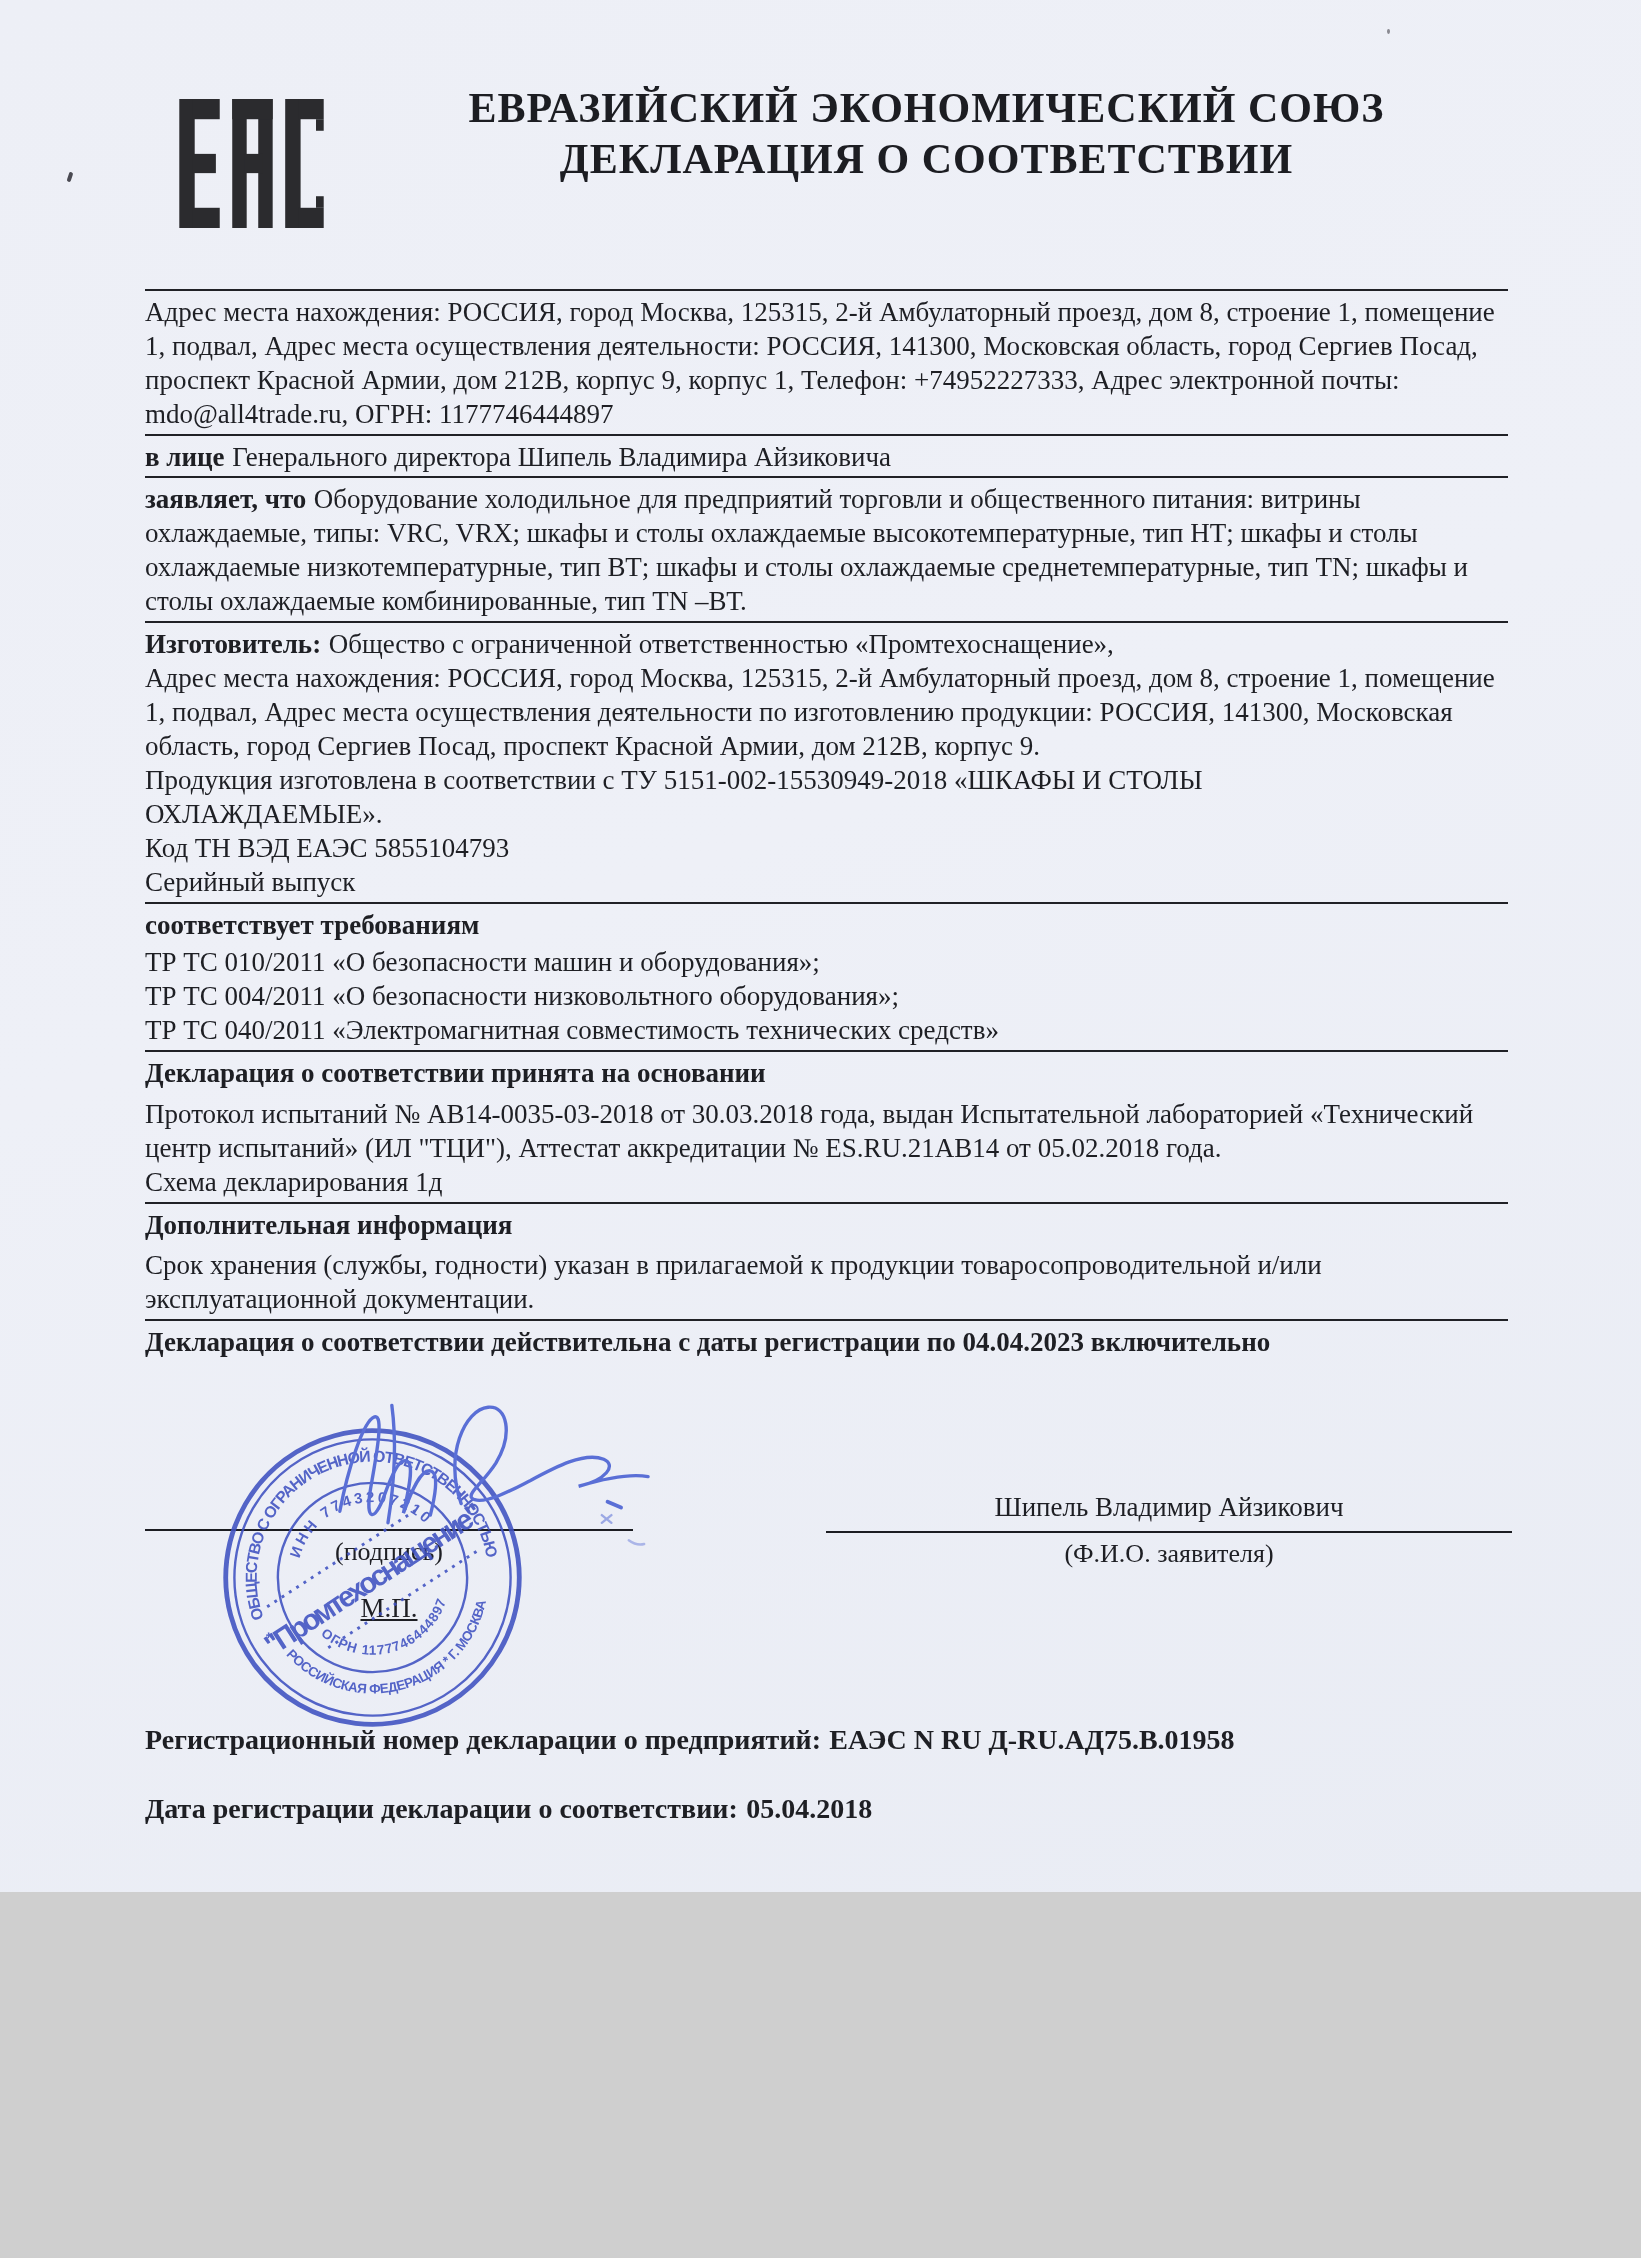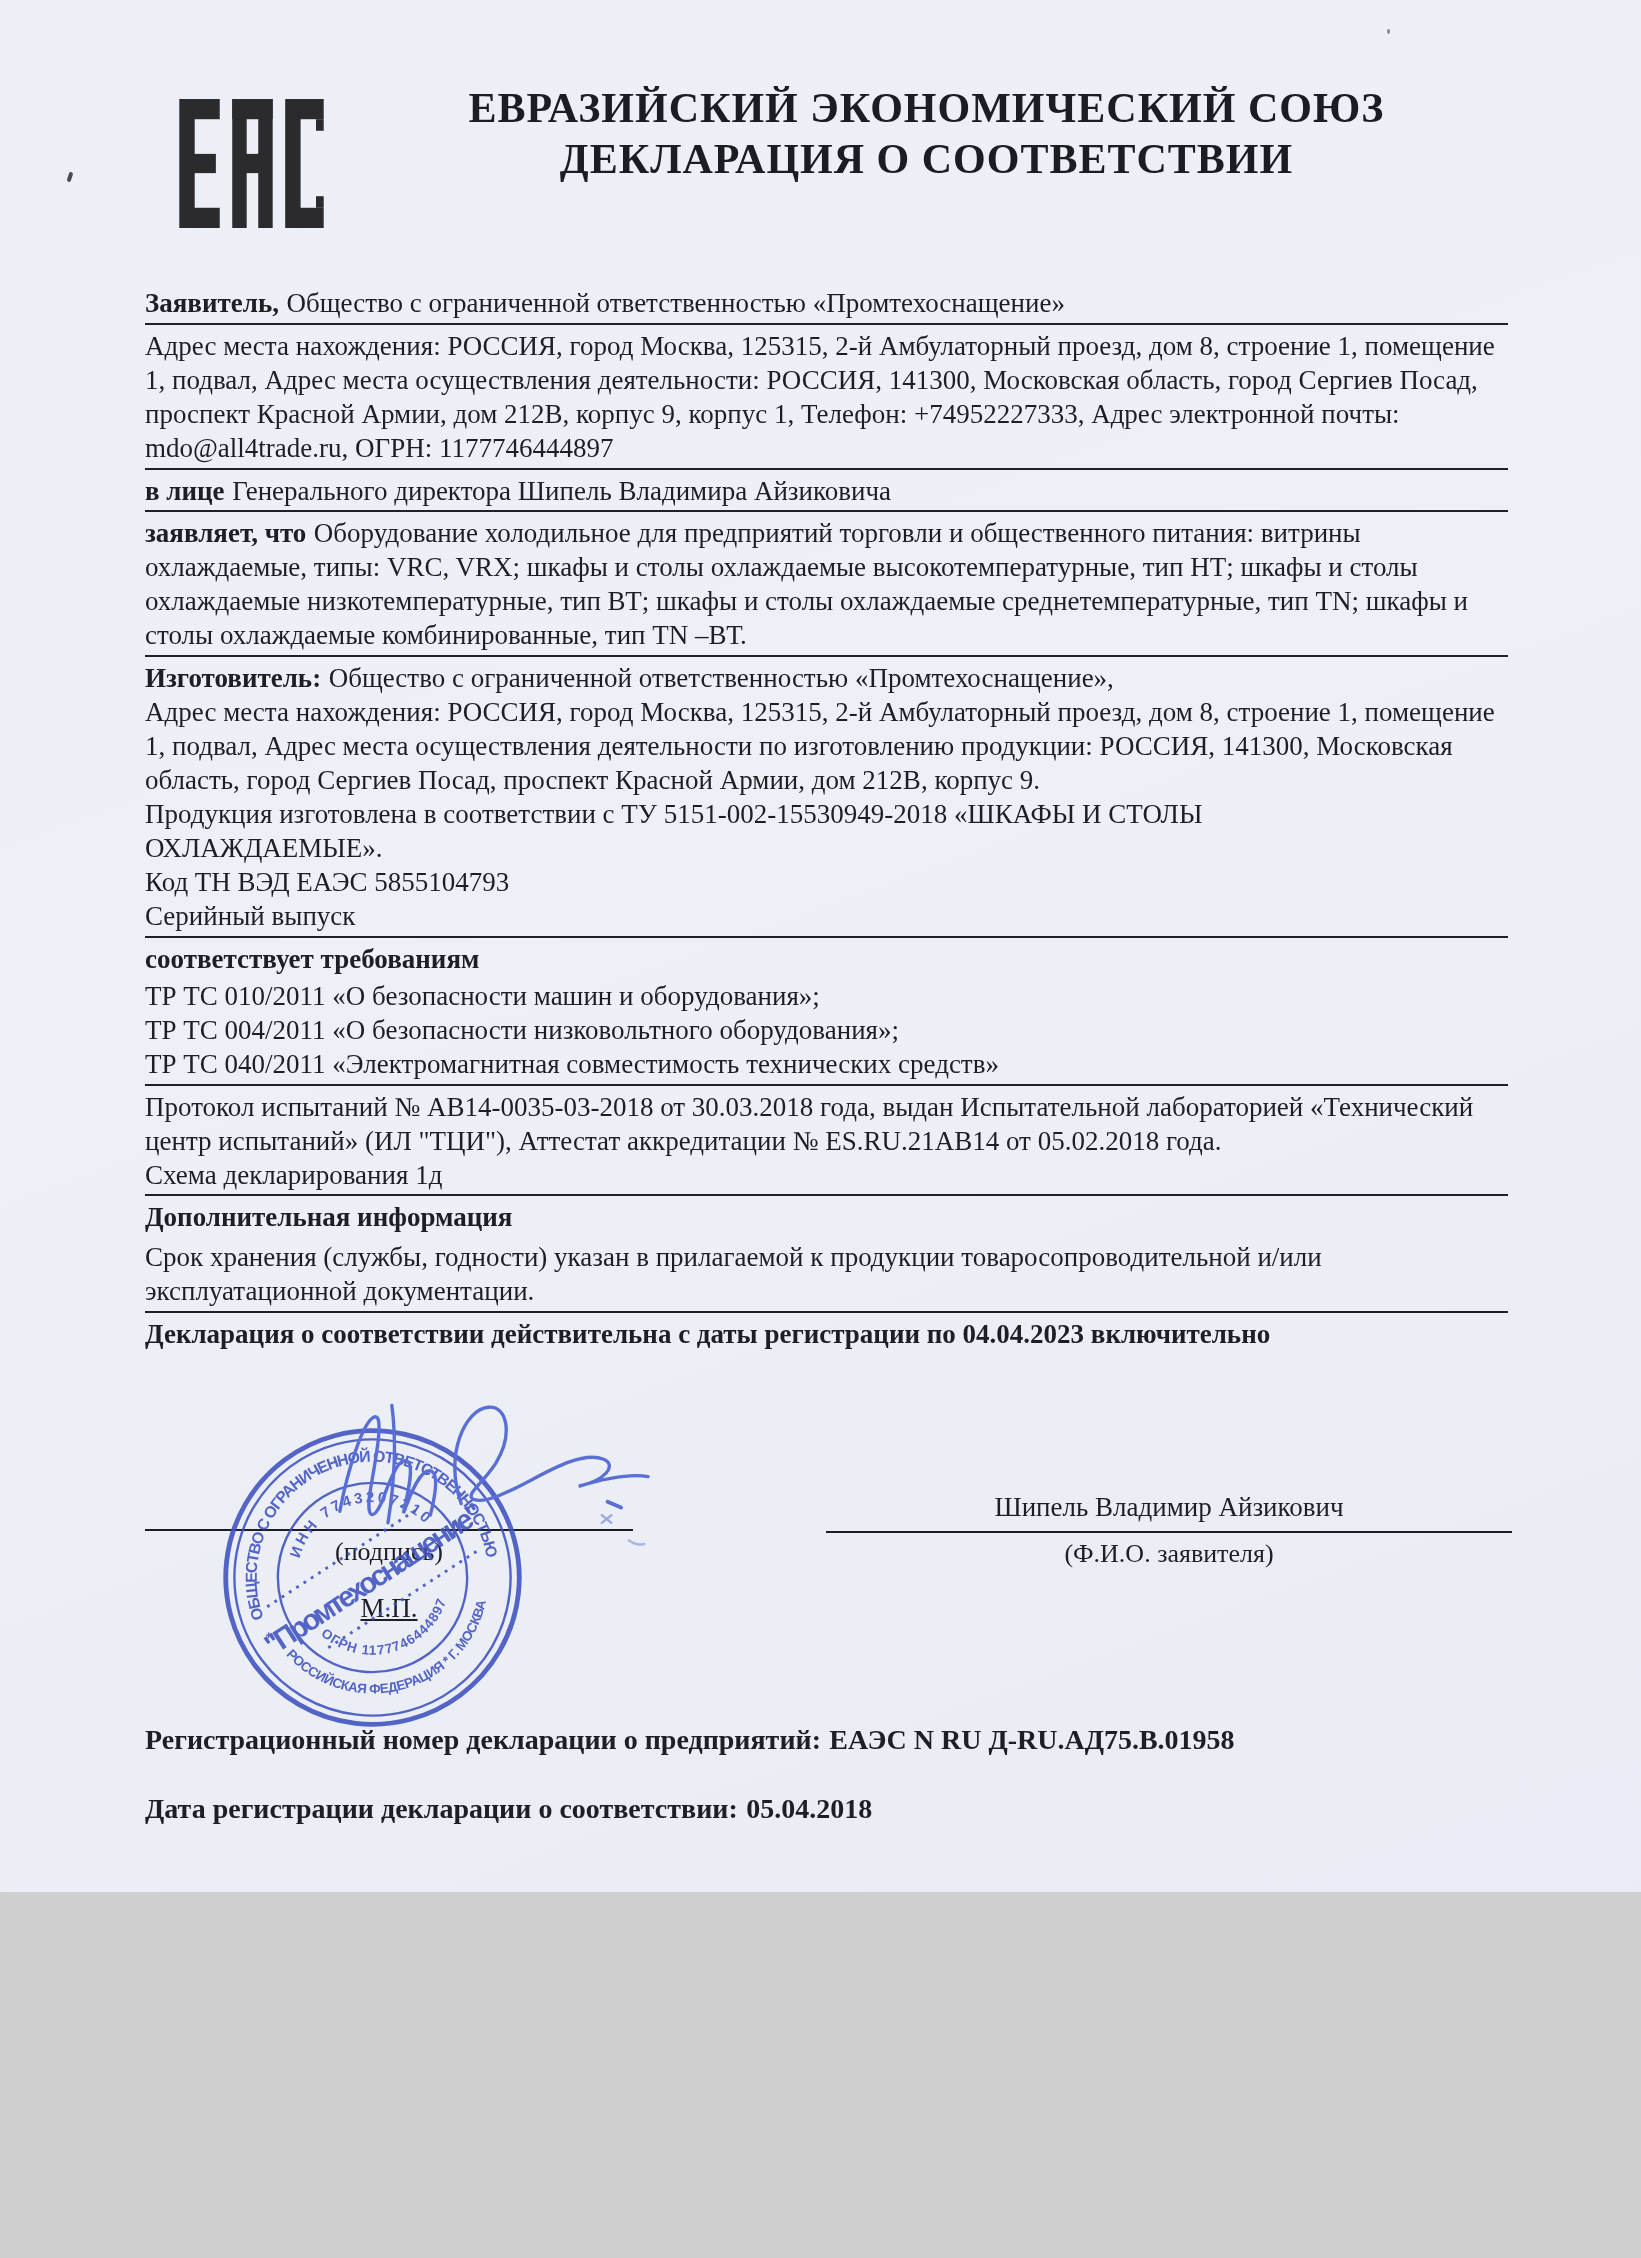--- a/index.html
+++ b/index.html
@@ -66,21 +66,20 @@
       <rect x="142" y="101" width="8" height="12"></rect>
     </g>
   </svg>
 
   <div class="title">
     <div>ЕВРАЗИЙСКИЙ ЭКОНОМИЧЕСКИЙ СОЮЗ</div>
     <div>ДЕКЛАРАЦИЯ О СООТВЕТСТВИИ</div>
   </div>
 
   <div class="content">
-    <p><span class="lbl">Заявитель,</span><span>Общество с ограниченной ответственностью «Промтехоснащение»</span></p>
     <div class="rule"></div>
 
     <p>Адрес места нахождения: РОССИЯ, город Москва, 125315, 2-й Амбулаторный проезд, дом 8, строение 1, помещение 1, подвал, Адрес места осуществления деятельности: РОССИЯ, 141300, Московская область, город Сергиев Посад, проспект Красной Армии, дом 212В, корпус 9, корпус 1, Телефон: +74952227333, Адрес электронной почты: mdo@all4trade.ru, ОГРН: 1177746444897</p>
     <div class="rule"></div>
 
     <p><span class="lbl">в лице</span><span>Генерального директора Шипель Владимира Айзиковича</span></p>
     <div class="rule"></div>
 
     <p><span class="lbl">заявляет, что</span><span>Оборудование холодильное для предприятий торговли и общественного питания: витрины охлаждаемые, типы: VRC, VRX; шкафы и столы охлаждаемые высокотемпературные, тип НТ; шкафы и столы охлаждаемые низкотемпературные, тип ВТ; шкафы и столы охлаждаемые среднетемпературные, тип TN; шкафы и столы охлаждаемые комбинированные, тип TN –ВТ.</span></p>
     <div class="rule"></div>
@@ -91,20 +90,21 @@
     <p>Код ТН ВЭД ЕАЭС 5855104793</p>
     <p>Серийный выпуск</p>
     <div class="rule"></div>
 
     <p class="hdr sp3">соответствует требованиям</p>
     <p>ТР ТС 010/2011 «О безопасности машин и оборудования»;</p>
     <p>ТР ТС 004/2011 «О безопасности низковольтного оборудования»;</p>
     <p>ТР ТС 040/2011 «Электромагнитная совместимость технических средств»</p>
     <div class="rule"></div>
 
+    <p class="hdr sp8">Декларация о соответствии принята на основании</p>
     <p>Протокол испытаний № АВ14-0035-03-2018 от 30.03.2018 года, выдан Испытательной лабораторией «Технический центр испытаний» (ИЛ "ТЦИ"), Аттестат аккредитации № ES.RU.21АВ14 от 05.02.2018 года.</p>
     <p>Схема декларирования 1д</p>
     <div class="rule"></div>
 
     <p class="hdr sp6">Дополнительная информация</p>
     <p>Срок хранения (службы, годности) указан в прилагаемой к продукции товаросопроводительной и/или эксплуатационной документации.</p>
     <div class="rule"></div>
 
     <p class="hdr">Декларация о соответствии действительна с даты регистрации по 04.04.2023 включительно</p>
   </div>

